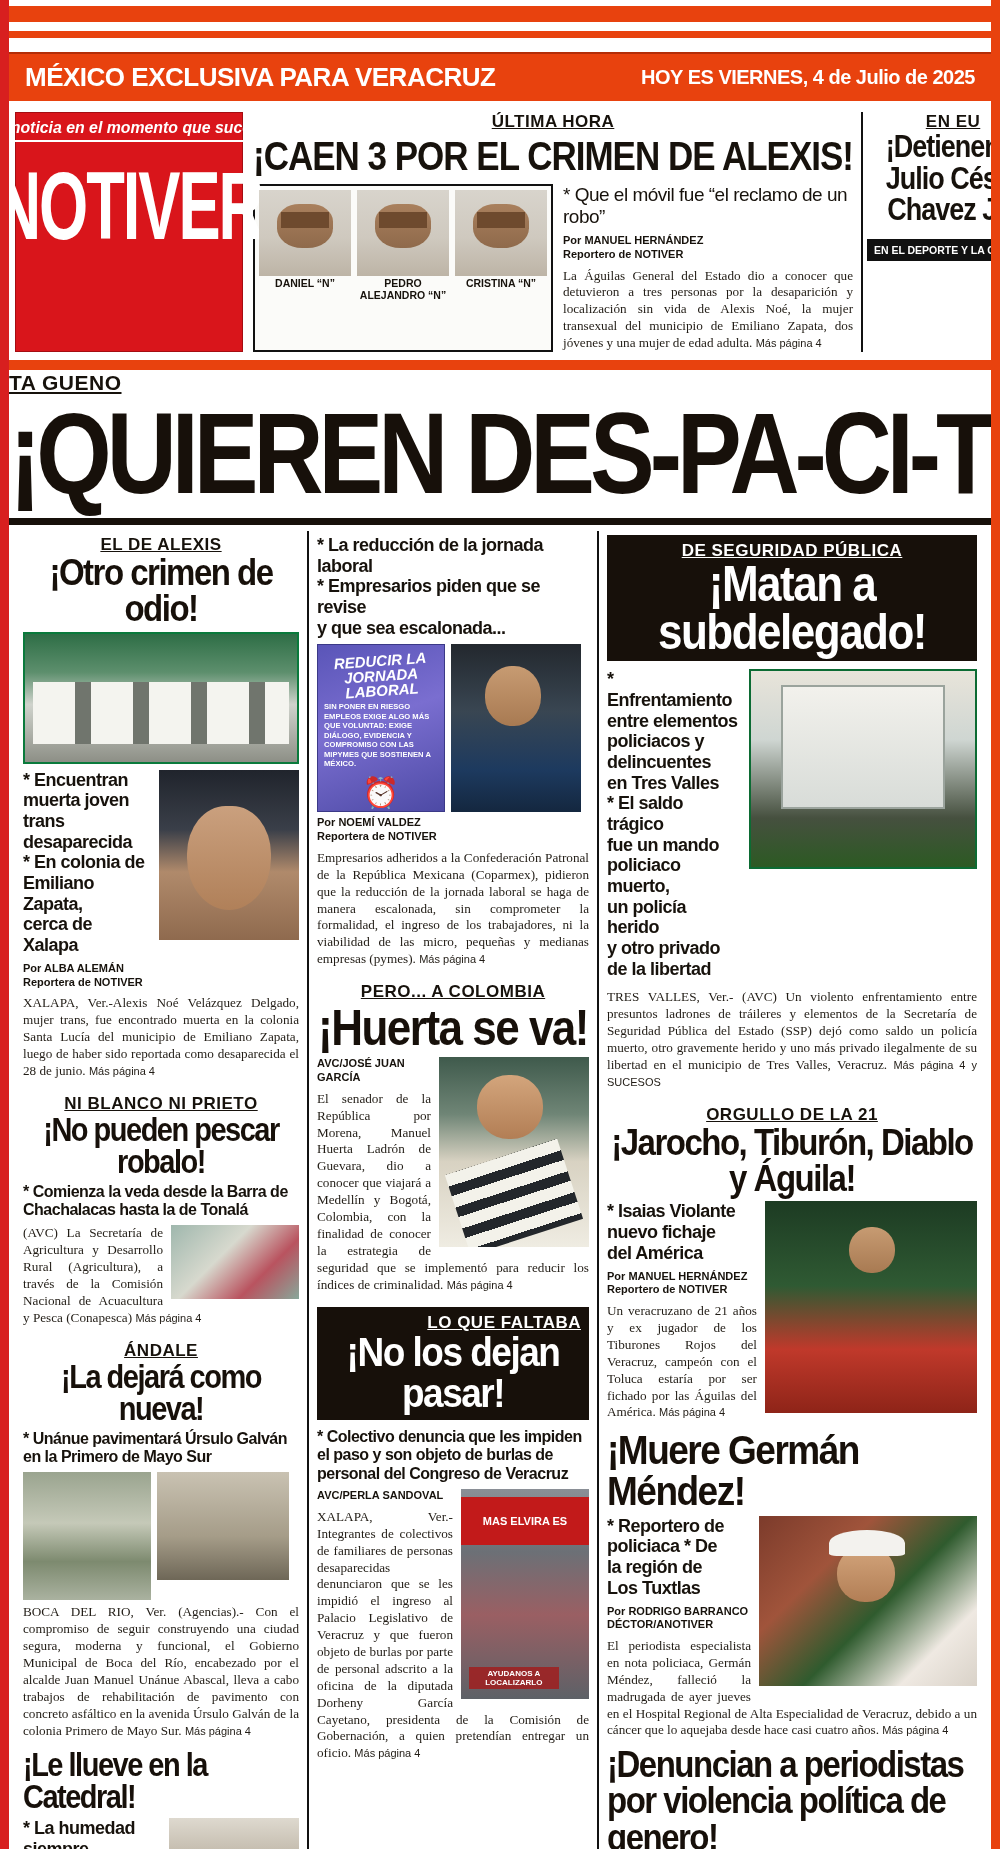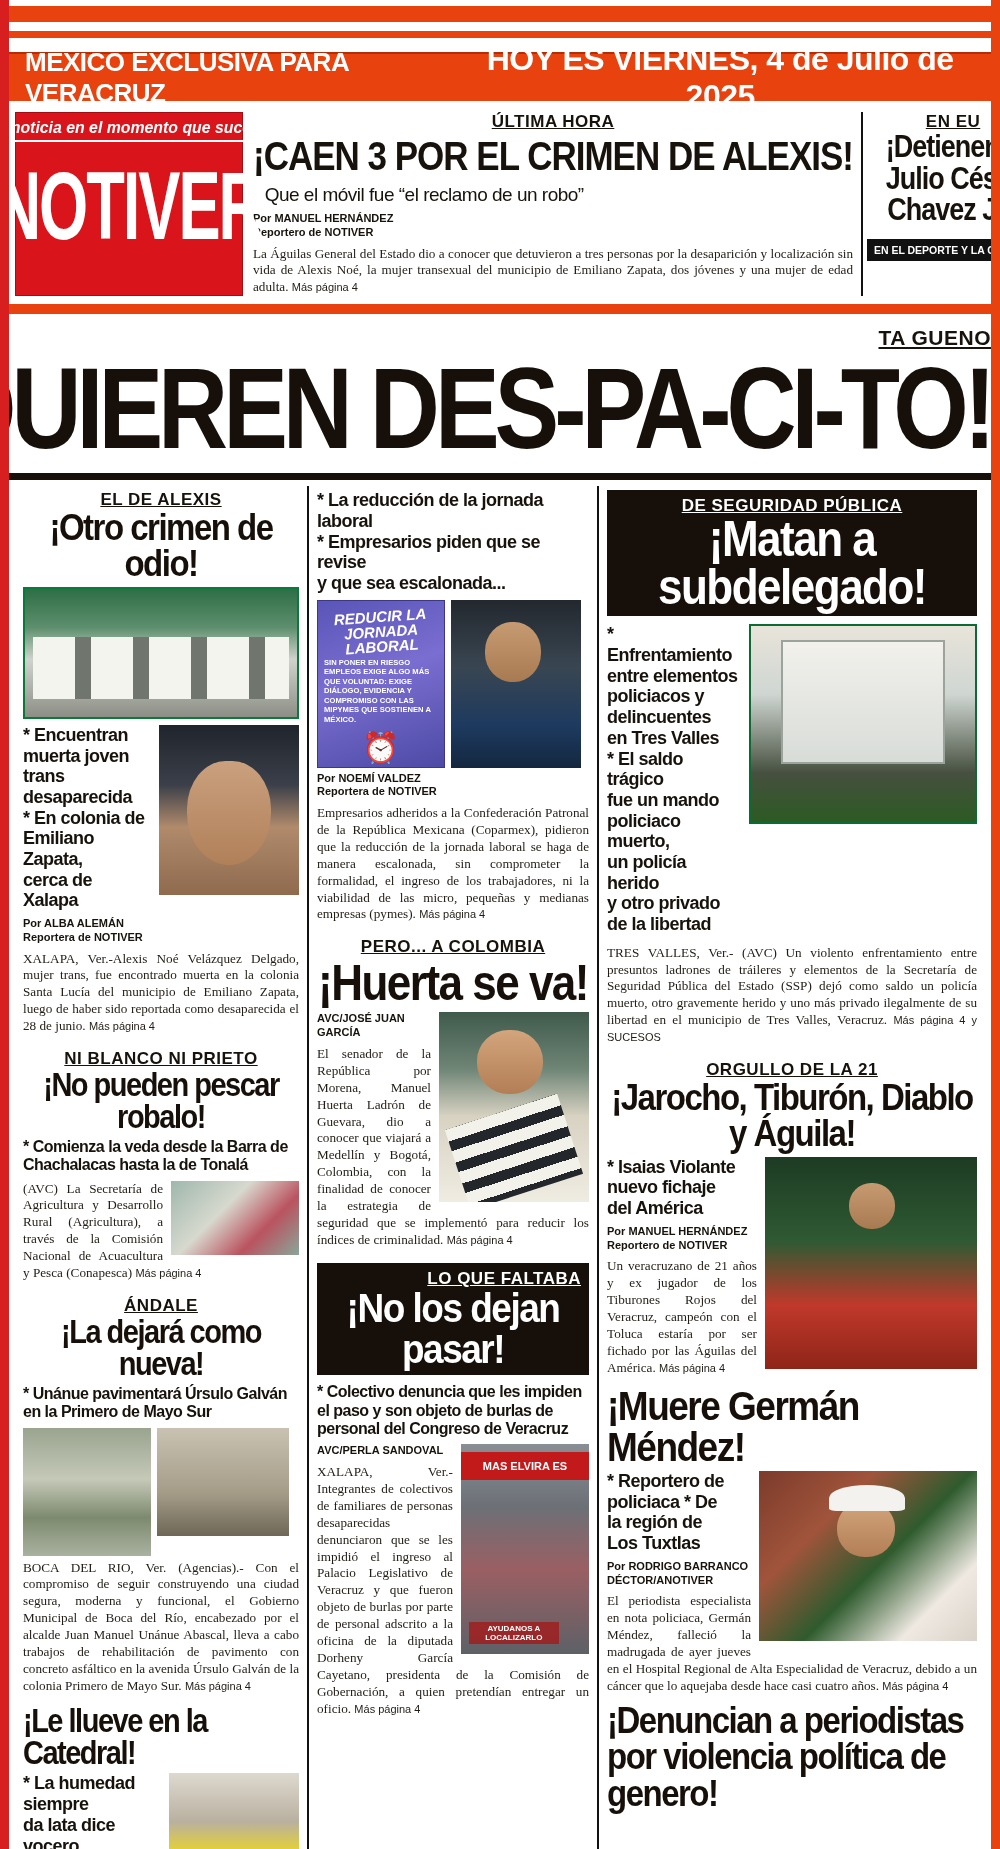--- a/index.html
+++ b/index.html
@@ -17,21 +17,21 @@
   .s1{ height:6px; background:#fff;}
   .s2{ height:16px; background:#e8420e;}
   .s3{ height:9px; background:#fff;}
   .s4{ height:7px; background:#e8420e;}
   .s5{ height:14px; background:#fff;}
   
   .banner{ height:52px; background:#e8420e; color:#fff;
     display:flex; align-items:center; justify-content:space-between;
     padding:0 16px; font-weight:bold; font-size:26px; letter-spacing:-0.5px;
     border-top:2px solid #b32d08; border-bottom:3px solid #fff; }
-  .banner .right{ font-size:32px;text-align:center; }
+  .banner .right{ font-size:20px; }
   
   .header-row{ display:flex; padding:8px 6px 0 6px; gap:10px; }
   .logo-box{ width:228px; min-width:228px; background:#d9151b; padding:6px 6px 10px 6px;
     display:flex; flex-direction:column; align-items:center; box-shadow:0 0 0 1px #a50d12 inset;}
   .tagline{ color:#fff; font-style:italic; font-weight:bold; font-size:16.5px;
     border-bottom:2px solid #fff; padding-bottom:3px; white-space:nowrap; transform:scaleX(0.96);}
   .logo-word{ color:#fff; font-weight:bold; font-size:62px; letter-spacing:-2px;
     transform:scale(1.02,1.55); transform-origin:center; margin-top:28px; margin-bottom:18px;}
   .breaking{ flex:1; display:flex; flex-direction:column; align-items:center; border-right:2px solid #111; padding-right:8px;}
   .kicker{ font-weight:bold; text-decoration:underline; font-size:17px; letter-spacing:0.5px; text-align:center;}
@@ -52,21 +52,21 @@
   .bodytext{ font-family:"Liberation Serif", serif; font-size:13.2px; line-height:1.28;
     text-align:justify; color:#211c15;}
   .more{ font-family:"Liberation Sans", sans-serif; font-weight:normal; font-size:11px; }
   .eneu{ width:160px; min-width:160px; display:flex; flex-direction:column; align-items:center;}
   .eneu-headline{ font-weight:bold; font-size:27px; letter-spacing:-1px; line-height:1.02;
     text-align:center; transform:scaleY(1.15); margin-top:6px;}
   .eneu-box{ background:#111; color:#fff; font-weight:bold; font-size:10.5px; padding:5px 7px;
     margin-top:18px; white-space:nowrap;}
   
   .orange-bar{ height:10px; background:#e8420e; margin-top:8px;}
-  .lead{ display:flex; flex-direction:column; align-items:flex-end; padding-top:12px;}
+  .lead{ display:flex; flex-direction:column; align-items:flex-start; padding-top:1px;}
   .lead-kicker{ font-weight:bold; font-size:21px; text-decoration:underline; letter-spacing:0.5px;}
   .lead-headline{ font-weight:bold; font-size:97px; letter-spacing:-5px; white-space:nowrap;
     transform:scaleY(1.18); line-height:1.0; margin-top:10px; color:#17100a;}
   .lead-rule{ width:988px; height:7px; background:#17100a; margin:16px auto 0 auto;}
   
   .cols{ display:flex; padding:6px 6px 10px 6px; gap:0; flex:1;}
   .col{ padding:4px 8px; }
   .col-left{ width:292px; min-width:292px;}
   .col-center{ width:292px; min-width:292px; border-left:2px solid #111; border-right:2px solid #111;}
   .col-right{ flex:1; }
@@ -107,21 +107,21 @@
   .ph-coparmex{ width:130px; height:168px; background:linear-gradient(180deg,#23282e 0%,#394652 40%,#1d3a5f 75%,#14273f 100%);}
   .ph-coparmex::before{ content:""; position:absolute; left:34px; top:22px; width:56px; height:60px; border-radius:48%;
     background:linear-gradient(180deg,#c79b72,#a87a52);}
   .ph-huerta{ width:150px; height:190px; background:linear-gradient(180deg,#3f5a4c 0%,#6f8576 30%,#d8d2c2 55%,#efece2 100%);}
   .ph-huerta::before{ content:""; position:absolute; left:38px; top:18px; width:66px; height:64px; border-radius:48%;
     background:linear-gradient(180deg,#d3a57c,#b27e55);}
   .ph-huerta::after{ content:""; position:absolute; left:16px; bottom:8px; width:118px; height:84px;
     background:repeating-linear-gradient(180deg,#f3f2ea 0 12px,#23272b 12px 22px); transform:rotate(-18deg);}
   .ph-poster{ width:128px; height:210px; background:linear-gradient(180deg,#8a8f96 0%,#6c7076 30%,#9a5f63 60%,#5d6167 100%);}
   .poster-band{ position:absolute; top:8px; left:0; right:0; background:#c21a1a; color:#fff; font-weight:bold;
-    font-size:11px; text-align:center; padding:8px 0;}
+    font-size:11px; text-align:center; padding:18px 0;}
   .poster-band2{ position:absolute; bottom:10px; left:8px; width:70%; background:rgba(160,30,30,0.85); color:#fff;
     font-weight:bold; font-size:8px; text-align:center; padding:2px;}
   .ph-ambulance{ width:228px; height:200px; border:2px solid #0c6b33;
     background:linear-gradient(180deg,#e8e4da 0%,#cfd6d2 35%,#46503f 75%,#2c5a23 100%);}
   .ph-ambulance::before{ content:""; position:absolute; left:30px; top:14px; right:30px; height:120px;
     background:linear-gradient(180deg,#f2f1ec,#d8dcd8); border:2px solid #9aa39c;}
   .ph-player{ width:212px; height:212px; background:linear-gradient(180deg,#1d3b23 0%,#2f5a33 40%,#c0392b 70%,#8e2418 100%);}
   .ph-player::before{ content:""; position:absolute; left:84px; top:26px; width:46px; height:46px; border-radius:48%;
     background:linear-gradient(180deg,#c79b72,#a87a52);}
   .ph-german{ width:218px; height:170px; background:linear-gradient(135deg,#7c3b2b 0%,#a0543b 30%,#2f5b2e 55%,#efe9e2 80%,#d9d2c8 100%);}
@@ -149,20 +149,35 @@
   <div class="header-row">
     <div class="logo-box">
       <div class="tagline">La noticia en el momento que sucede</div>
       <div class="logo-word">NOTIVER</div>
     </div>
 
     <div class="breaking">
       <div class="kicker">ÚLTIMA HORA</div>
       <div class="breaking-headline">¡CAEN 3 POR EL CRIMEN DE ALEXIS!</div>
       <div class="breaking-body-row">
+        <div class="mugshots">
+          <div class="mug">
+            <div class="mug-photo"></div>
+            <div class="mug-caption">DANIEL “N”</div>
+          </div>
+          <div class="mug">
+            <div class="mug-photo"></div>
+            <div class="mug-caption" style="white-space:pre-line">PEDRO
+ALEJANDRO “N”</div>
+          </div>
+          <div class="mug">
+            <div class="mug-photo"></div>
+            <div class="mug-caption">CRISTINA “N”</div>
+          </div>
+        </div>
         <div class="breaking-text">
           <div class="bullet-line">* Que el móvil fue “el reclamo de un robo”</div>
           <div class="byline">Por MANUEL HERNÁNDEZ
 Reportero de NOTIVER</div>
           <p class="bodytext"><span>La Águilas General del Estado dio a conocer que detuvieron a tres personas por la desaparición y localización sin vida de Alexis Noé, la mujer transexual del municipio de Emiliano Zapata, dos jóvenes y una mujer de edad adulta.</span> <b class="more">Más página 4</b></p>
         </div>
       </div>
     </div>
 
     <div class="eneu">

